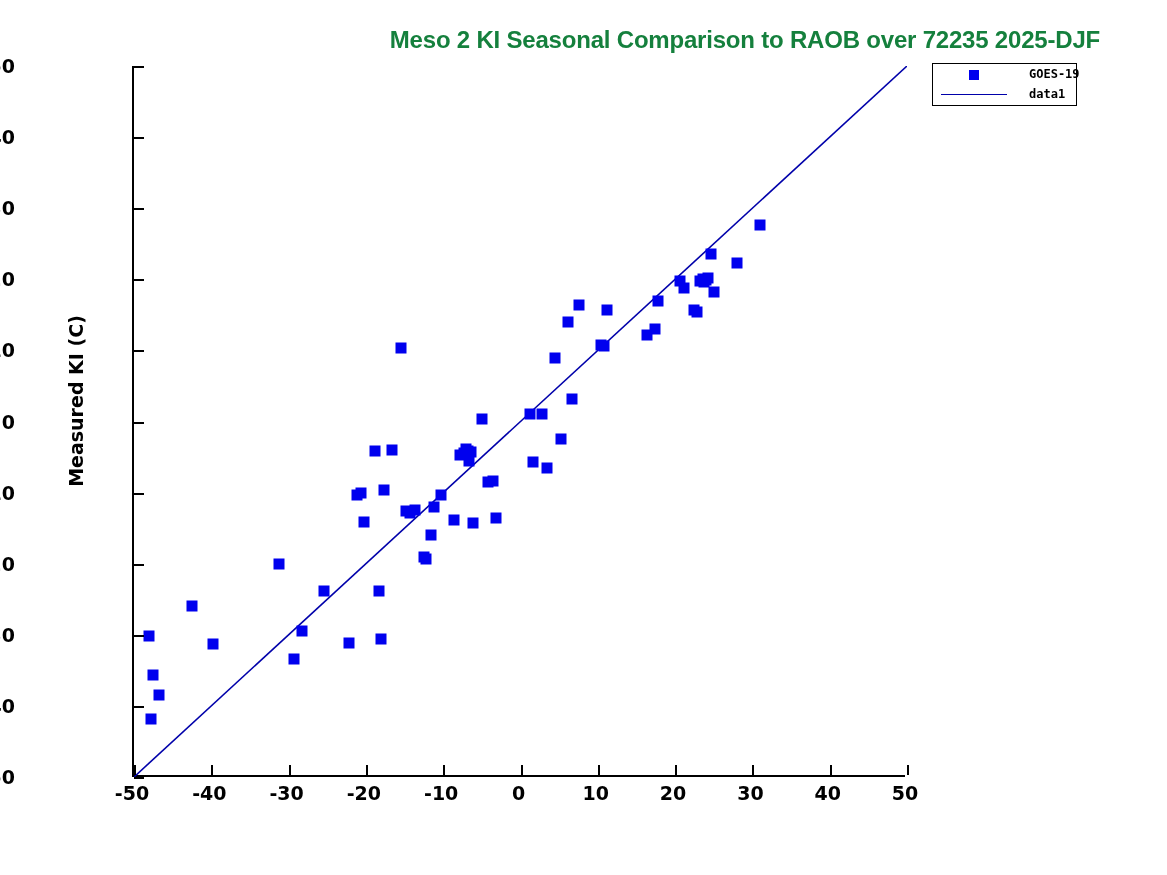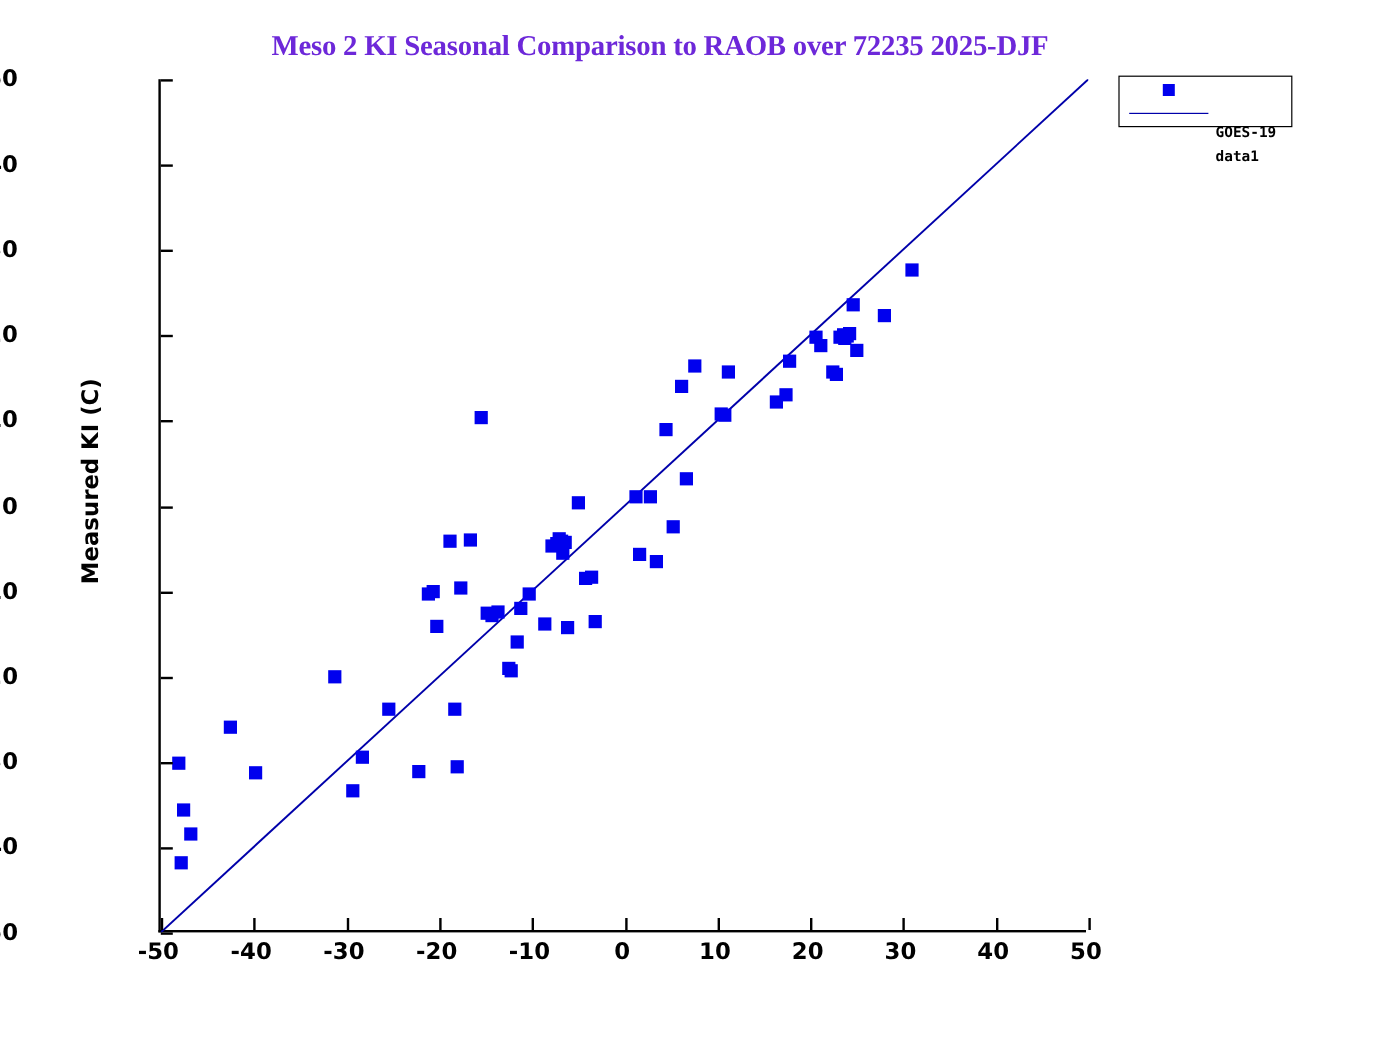--- a/index.html
+++ b/index.html
@@ -17,25 +17,25 @@
     position: relative;
     width: 1167px;
     height: 875px;
     background: #ffffff;
   }
   #chart-title {
     position: absolute;
     left: 0;
     top: 26px;
     width: 1100px;
-    text-align: center;
-    font-family: Liberation Serif, serif;
+    text-align: right;
+    font-family: Liberation Sans, sans-serif;
     font-weight: bold;
     font-size: 24px;
-    color: #6d28d9;
+    color: #15803d;
     letter-spacing: -0.2px;
     white-space: nowrap;
   }
   
   #plot-area {
     position: absolute;
     left: 132px;
     top: 66px;
     width: 773px;
     height: 711px;
@@ -178,28 +178,27 @@
   .legend-line {
     position: absolute;
     left: 8px;
     top: 10px;
     width: 66px;
     height: 0;
     border-top: 1px solid #0000aa;
   }
   .legend-text {
     position: absolute;
-    left: 80px;
+    left: 96px;
     top: 3px;
     font-family: "DejaVu Sans Mono", monospace;
     font-weight: bold;
     font-size: 12px;
     color: #000;
     white-space: nowrap;
-    margin-top: 36px;
   }
 </style>
 </head>
 <body>
 
 <div id="figure">
 
   <div id="chart-title">Meso 2 KI Seasonal Comparison to RAOB over 72235 2025-DJF</div>
 
   <div class="stat" id="stat-bias">GOES-19 Bias = 2.4425</div>

